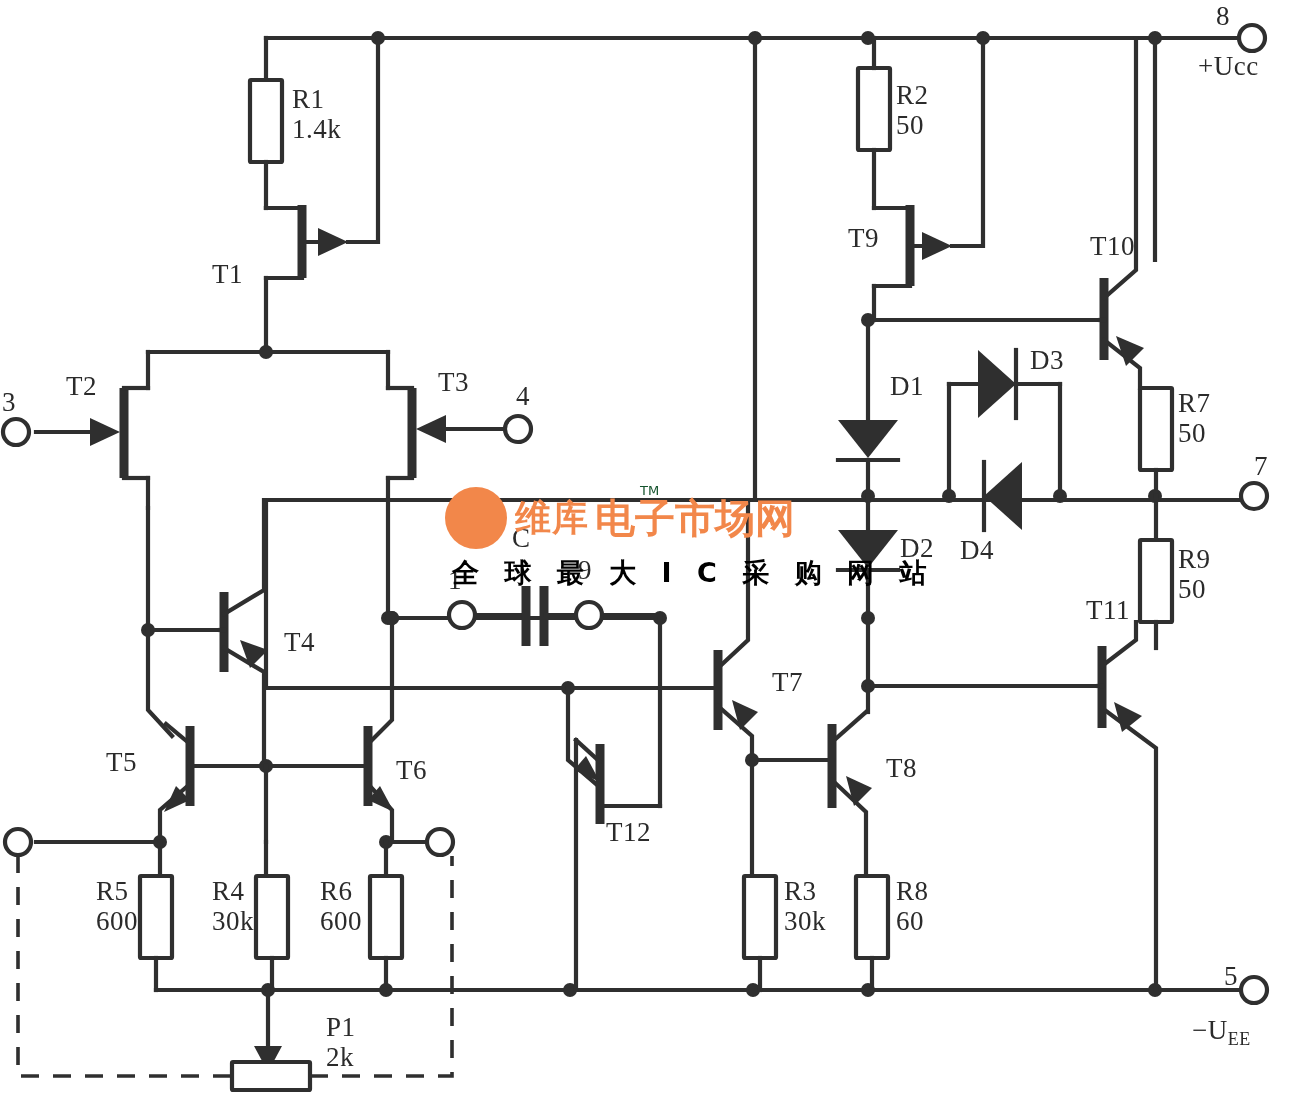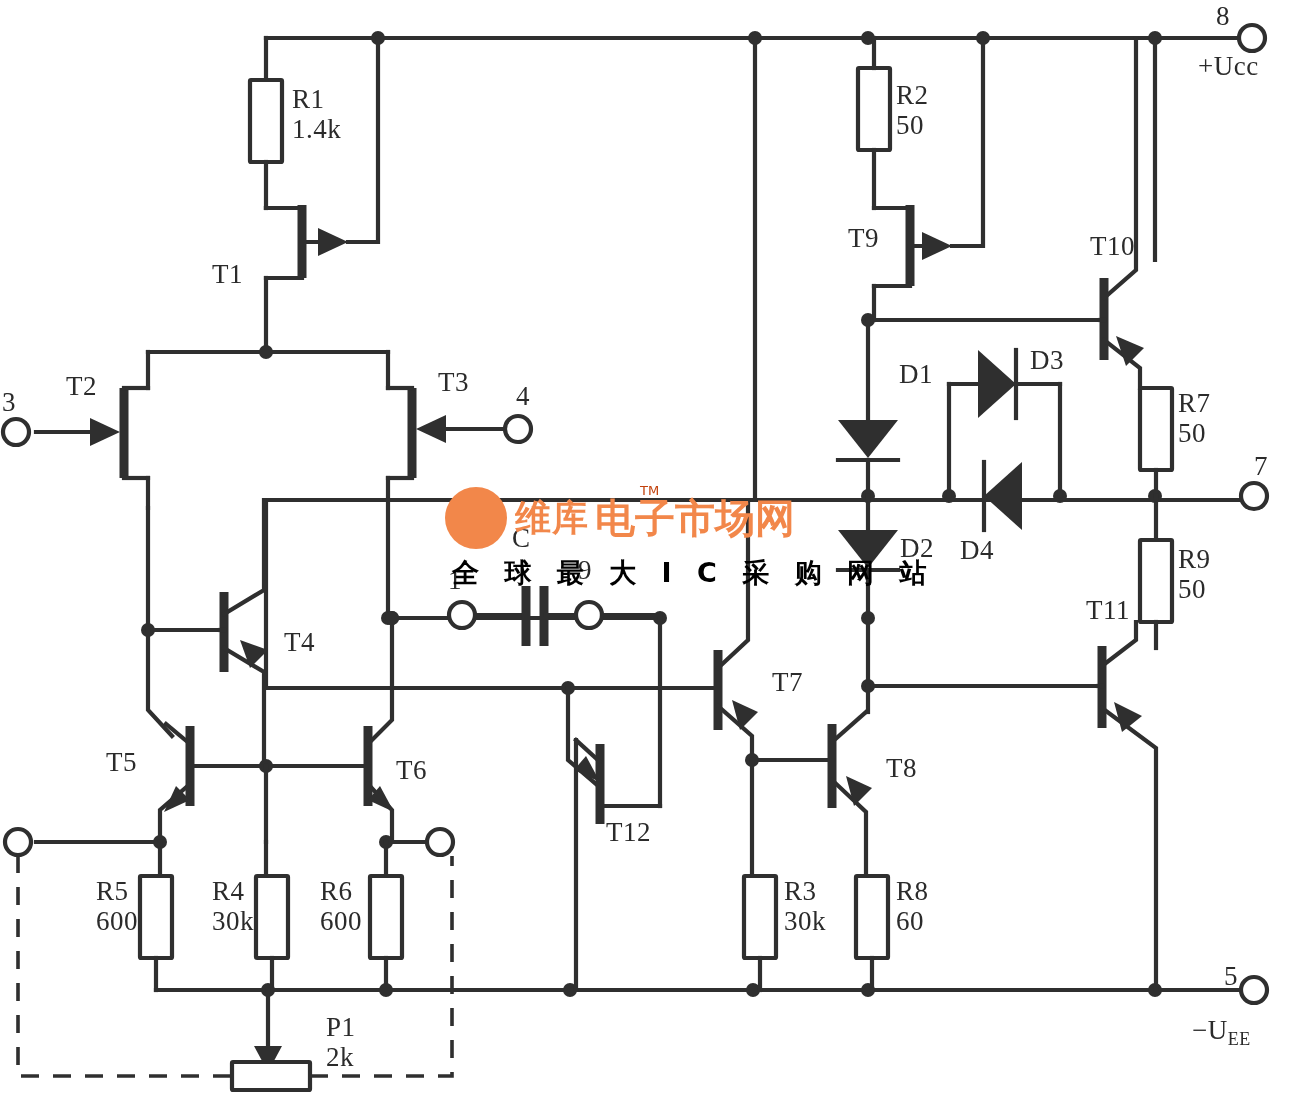--- a/index.html
+++ b/index.html
@@ -11,21 +11,21 @@
   .lbl.two{line-height:1.12;}
   .wm{position:absolute;pointer-events:none;}
   .wm-row1{left:445px;top:487px;display:flex;align-items:center;}
   .wm-disc{width:62px;height:62px;border-radius:50%;background:#f2874a;position:relative;flex:0 0 auto;}
   .wm-cn{font-family:"DejaVu Sans",sans-serif;font-weight:bold;font-size:36px;color:#f2874a;margin-left:8px;letter-spacing:1px;}
   .wm-cn2{font-family:"DejaVu Sans",sans-serif;font-weight:bold;font-size:40px;color:#f2874a;margin-left:6px;letter-spacing:0px;}
   .wm-url{position:absolute;left:663px;top:536px;font-family:"DejaVu Sans",sans-serif;font-weight:bold;
           font-size:26px;color:#f2874a;letter-spacing:1px;}
   .wm-row2{position:absolute;left:452px;top:555px;font-family:"DejaVu Sans",sans-serif;font-weight:bold;
           font-size:27px;color:#000000;letter-spacing:8px;}
-  .wm-tm{position:absolute;left:640px;top:483px;font-family:"DejaVu Sans",sans-serif;font-size:13px;color:#c2410c;}
+  .wm-tm{position:absolute;left:640px;top:483px;font-family:"DejaVu Sans",sans-serif;font-size:13px;color:#14532d;}
 </style>
 </head>
 <body>
 
 <div id="root">
 
   <svg id="schematic" viewBox="0 0 1304 1093">
     <defs>
       <style>
         .w{stroke:#2f2f2f;stroke-width:4.2;fill:none;stroke-linecap:square;}
@@ -348,21 +348,21 @@
   <div class="lbl" style="left:284px;top:628px;">T4</div>
   <div class="lbl" style="left:106px;top:748px;">T5</div>
   <div class="lbl" style="left:396px;top:756px;">T6</div>
   <div class="lbl" style="left:772px;top:668px;">T7</div>
   <div class="lbl" style="left:886px;top:754px;">T8</div>
   <div class="lbl" style="left:824px;top:224px;margin-left:24px;">T9</div>
   <div class="lbl" style="left:1090px;top:232px;">T10</div>
   <div class="lbl" style="left:1086px;top:596px;">T11</div>
   <div class="lbl" style="left:606px;top:818px;">T12</div>
 
-  <div class="lbl" style="left:890px;top:360px;margin-left:9px;">D1</div>
+  <div class="lbl" style="left:890px;top:372px;">D1</div>
   <div class="lbl" style="left:900px;top:534px;">D2</div>
   <div class="lbl" style="left:1030px;top:346px;font-family:Liberation Serif, serif;">D3</div>
   <div class="lbl" style="left:960px;top:536px;">D4</div>
 
   <div class="wm wm-row1">
     <div class="wm-disc"></div>
     <div class="wm-cn">维库</div>
     <div class="wm-cn2">电子市场网</div>
   </div>
   <div class="wm-tm">TM</div>

